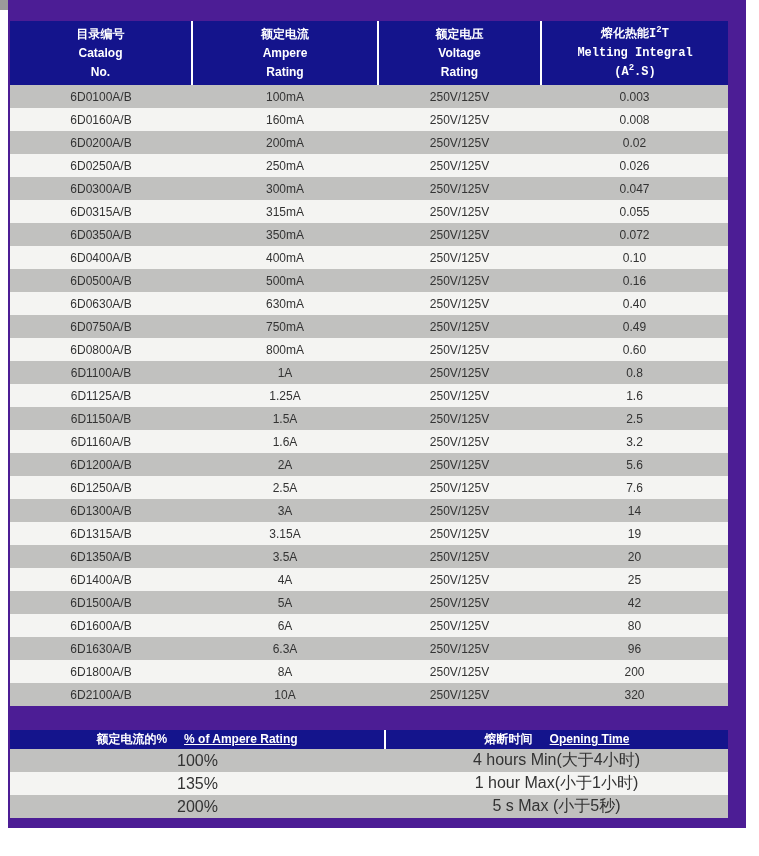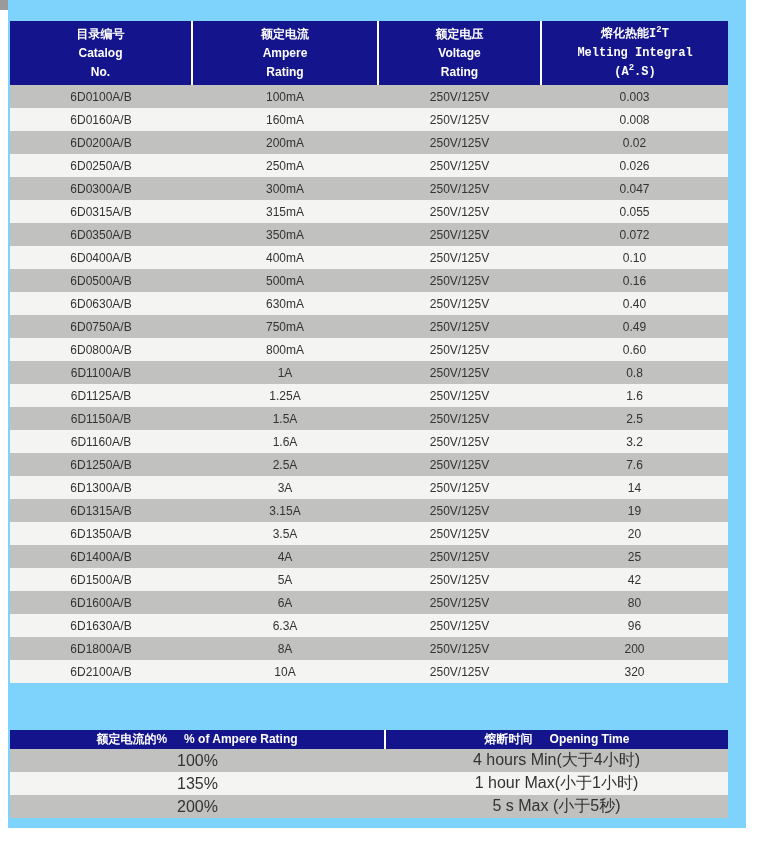--- a/index.html
+++ b/index.html
@@ -1,20 +1,20 @@
 <!DOCTYPE html>
 <html><head>
 <meta charset="utf-8">
 <style>
   * { box-sizing: border-box; }
   html, body { margin: 0; padding: 0; background: #ffffff;
     font-family: "Liberation Sans", sans-serif; }
   .page { position: relative; width: 759px; height: 856px; background: #ffffff; overflow: hidden; }
   .corner-mark { position: absolute; left: 0; top: 0; width: 18px; height: 10px; background: #9a9a9a; }
-  .content { position: absolute; left: 8px; top: 0; width: 738px; height: 828px; background: #7dd3fc; }
+  .content { position: absolute; left: 8px; top: 0; width: 738px; height: 828px; background: #4c1d95; }
 
   table { border-collapse: collapse; table-layout: fixed; }
 
   
   .main-table { position: absolute; left: 2px; top: 21px; width: 718px; }
   .main-table th {
     background: #14148c; color: #ffffff; font-size: 12px; font-weight: bold;
     height: 64px; text-align: center; vertical-align: middle;
     line-height: 19px; padding: 0; border-right: 2px solid #ffffff;
   }
@@ -36,21 +36,21 @@
     padding: 0; border-right: 2px solid #ffffff;
   }
   .open-table th:last-child { border-right: none; }
   .open-table td {
     height: 23px; font-size: 16px; color: #333333; text-align: center;
     padding: 0 4px; white-space: nowrap;
   }
   .open-table tbody tr:nth-of-type(odd) td { background: #c1c1bf; }
   .open-table tbody tr:nth-of-type(even) td { background: #f4f4f2; }
 
-  .hdr-en { margin-left: 17px; }
+  .hdr-en { margin-left: 17px; text-decoration: underline; }
 </style>
 </head>
 <body>
 
 <div class="page">
   <div class="corner-mark"></div>
   <div class="content">
 
     <table class="main-table">
       <colgroup>
@@ -190,20 +190,26 @@
             <td>2.5</td>
           </tr>
 
           <tr>
             <td>6D1160A/B</td>
             <td>1.6A</td>
             <td>250V/125V</td>
             <td>3.2</td>
           </tr>
 
+          <tr>
+            <td>6D1200A/B</td>
+            <td>2A</td>
+            <td>250V/125V</td>
+            <td>5.6</td>
+          </tr>
 
           <tr>
             <td>6D1250A/B</td>
             <td>2.5A</td>
             <td>250V/125V</td>
             <td>7.6</td>
           </tr>
 
           <tr>
             <td>6D1300A/B</td>

